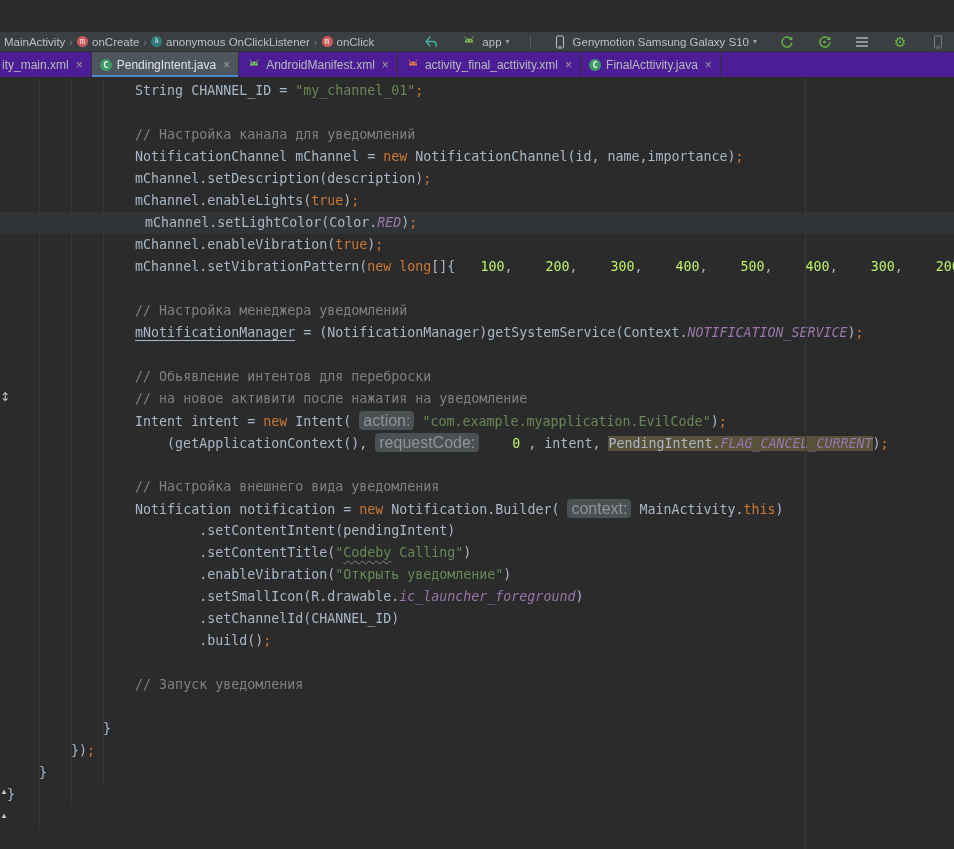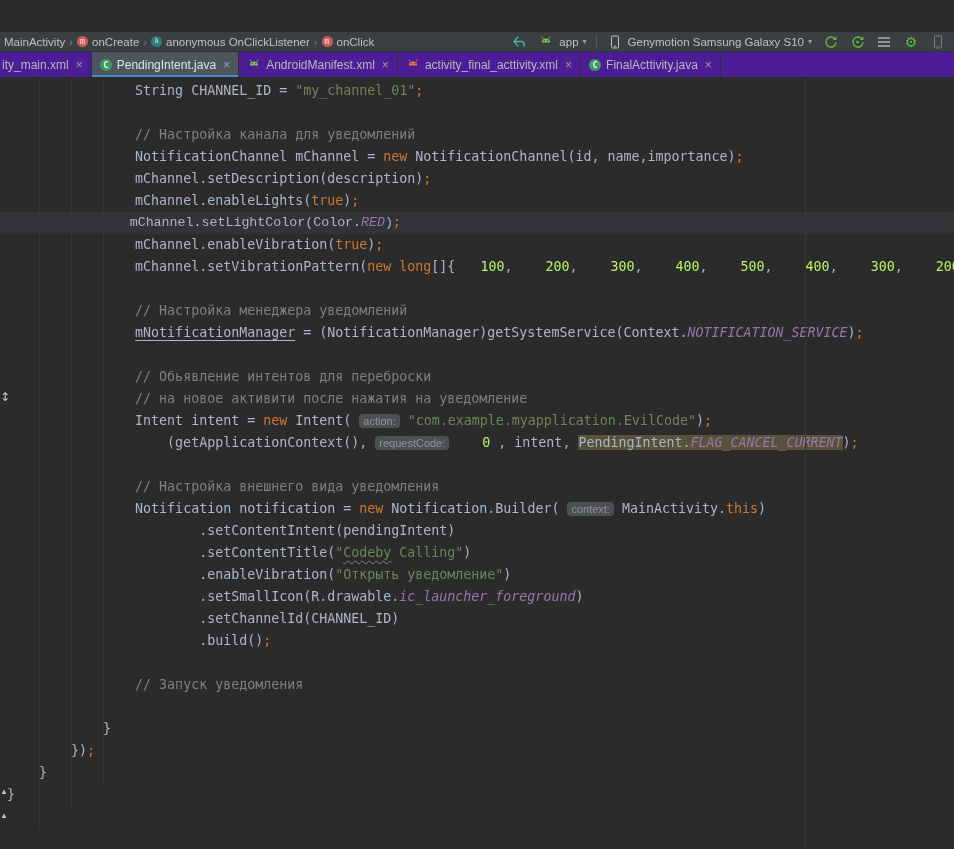--- a/index.html
+++ b/index.html
@@ -17,21 +17,21 @@
   }
   .crumb{display:inline-flex;align-items:center;gap:4px;cursor:default;}
   .sep{color:#7d8184;margin:0 4px;font-size:11px;}
   .mini-icon{
     width:11px;height:11px;border-radius:50%;
     display:inline-flex;align-items:center;justify-content:center;
     font-size:8px;line-height:1;color:#f2eaea;font-family:"DejaVu Sans Mono",monospace;
   }
   .method-icon{background:#c95b5b;}
   .anon-icon{background:#2f7d7d;font-size:7px;}
-  .toolbar{margin-left:auto;display:flex;align-items:center;gap:9px;padding-right:3px;}
+  .toolbar{margin-left:auto;display:flex;align-items:center;gap:20px;padding-right:3px;}
   .tb-widget{display:flex;align-items:center;gap:4px;}
   .dd{color:#9a9ea1;font-size:8px;}
   .tb-divider{width:1px;height:14px;background:#55585a;}
   .gear-glyph{color:#62b543;font-size:14px;line-height:1;}
   .icon-btn{display:inline-flex;align-items:center;justify-content:center;width:18px;height:18px;}
 
   
   .tab-bar{
     height:26px;background:#4c1d95;display:flex;align-items:stretch;
     border-bottom:1px solid #282a2b;box-sizing:border-box;white-space:nowrap;
@@ -59,34 +59,34 @@
     padding:2px 0 0 7px;box-sizing:border-box;
   }
   .margin-guide{position:absolute;left:805px;top:0;bottom:0;width:1px;background:#383838;}
   .indent-guide{position:absolute;width:1px;background:#363636;}
   .fold-marker{
     position:absolute;left:0;width:8px;text-align:center;
     color:#c3c8cb;font-size:9px;line-height:10px;cursor:pointer;
     font-family:"DejaVu Sans",sans-serif;
   }
   .line{white-space:pre;height:22px;color:#a9b7c6;}
-  .caret-line{background:#313437;margin-left:-7px;padding-left:2px;font-family:Liberation Mono, monospace;}
+  .caret-line{background:#313437;margin-left:-7px;padding-left:17px;}
   .tok-d{}
   .tok-k{color:#cc7832;}
   .tok-s{color:#6a8759;}
   .tok-n{color:#bef264;margin-left:25px;}
   .tok-c{color:#808080;}
   .tok-ci{color:#9876aa;font-style:italic;}
   .tok-i{font-style:italic;}
   .tok-u{text-decoration:underline;text-underline-offset:3px;}
   .tok-bg{background:#575239;}
   .tok-typo{text-decoration:underline wavy #778877;text-decoration-thickness:1px;text-underline-offset:3px;}
   .tok-h{
     background:#4b5052;color:#8f9496;border-radius:4px;padding:1px 4px;
-    font-family:"Liberation Sans",sans-serif;font-size:11px;
+    font-family:"Liberation Sans",sans-serif;font-size:16px;
   }
 </style>
 </head>
 <body>
 
 <div>
 
   <div class="nav-bar">
     <span class="crumb">
       <span>MainActivity</span>

